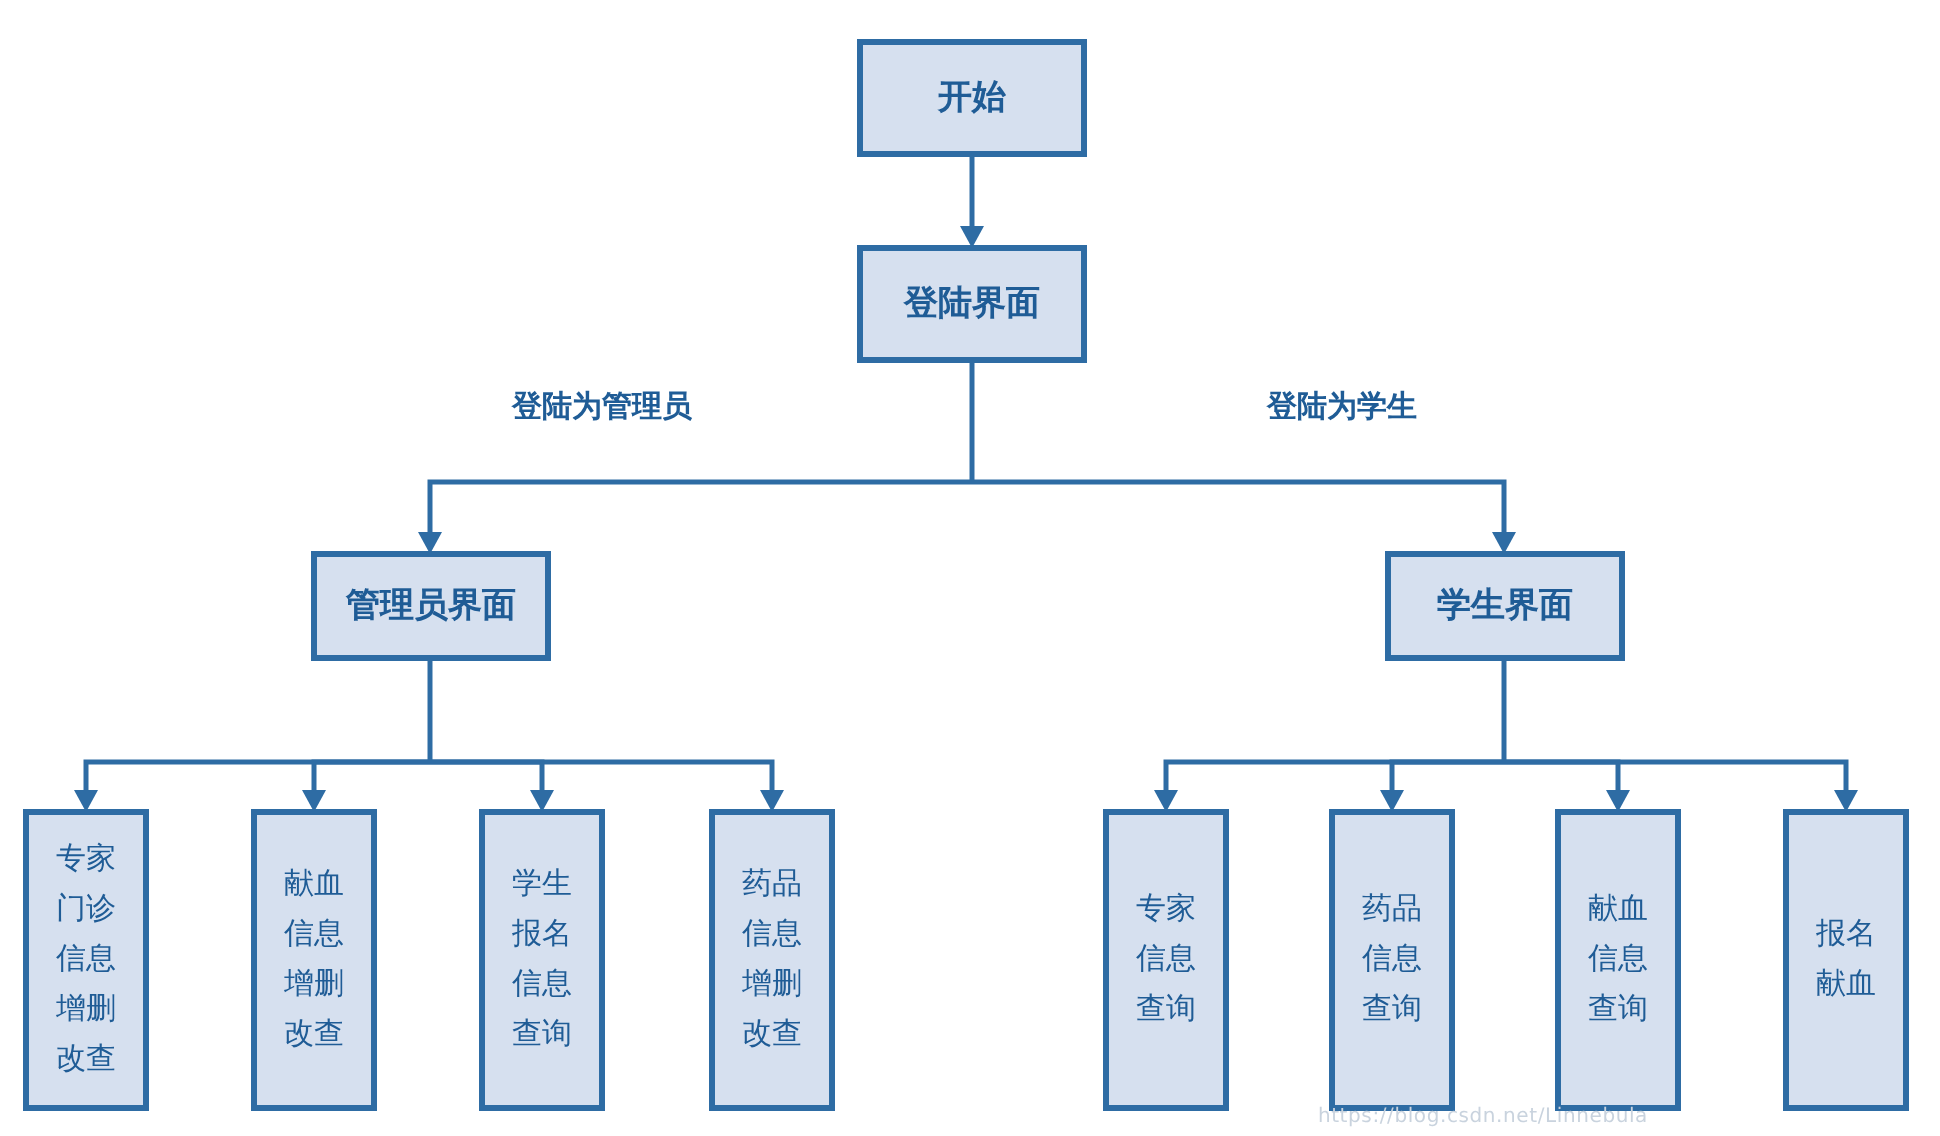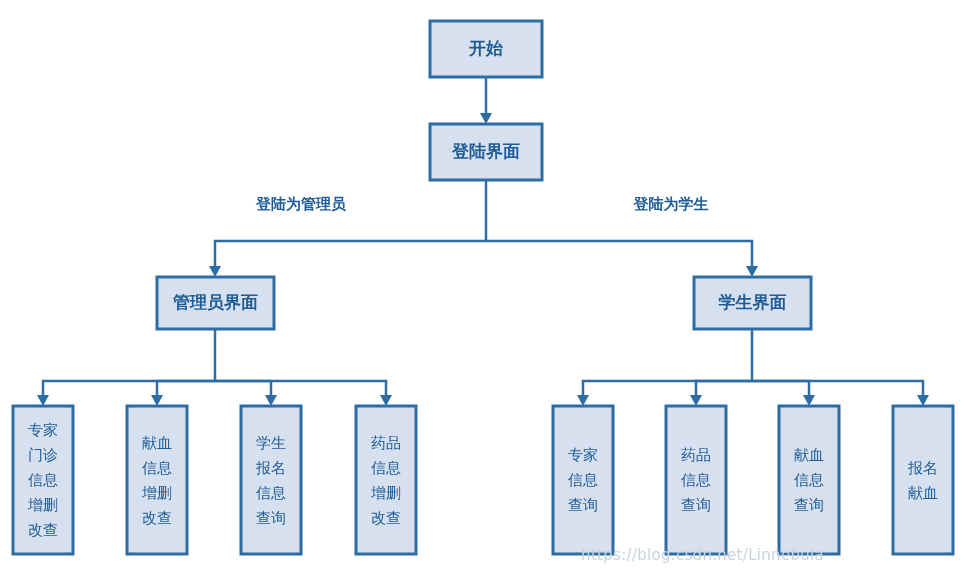--- a/index.html
+++ b/index.html
@@ -56,21 +56,21 @@
     font-weight: bold;
     font-size: 15px;
     text-anchor: middle;
     dominant-baseline: middle;
   }
   .watermark {
     position: absolute;
     right: 8px;
     bottom: 4px;
     font-family: "DejaVu Sans", "Liberation Sans", sans-serif;
-    font-size: 15px;
+    font-size: 10px;
     color: #c9d3de;
     letter-spacing: 0.3px;
     white-space: nowrap;
     user-select: none;
   }
 </style>
 </head>
 <body>
 
 <div id="flow-root">

